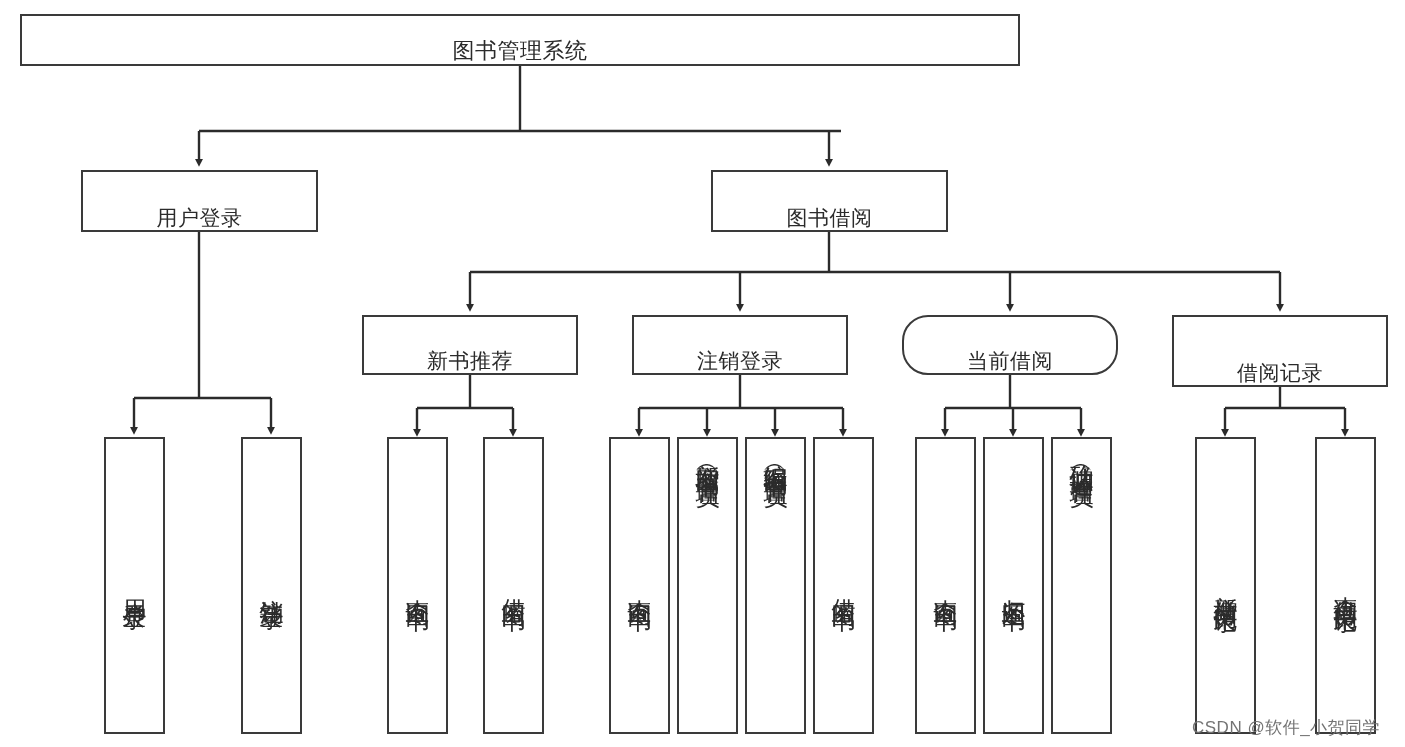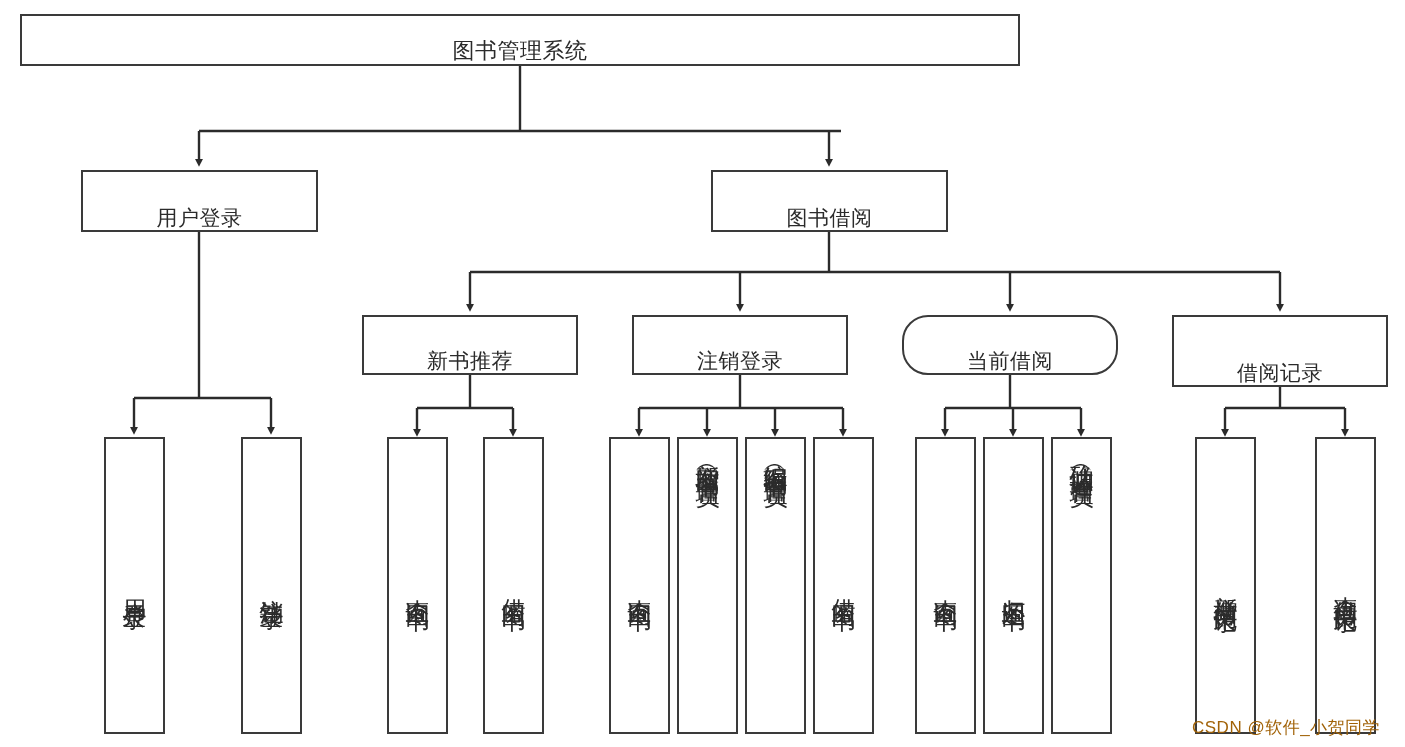--- a/index.html
+++ b/index.html
@@ -65,21 +65,21 @@
     white-space: normal;
   }
   
   .node.vert.center {
     align-items: center;
     padding-top: 0;
   }
   .watermark {
     position: absolute;
     font-size: 17px;
-    color: #a16207;
+    color: #737373;
     white-space: nowrap;
     z-index: 3;
     letter-spacing: 0.5px;
   }
 </style>
 </head>
 <body>
 
 <div id="diagram-root">
 

